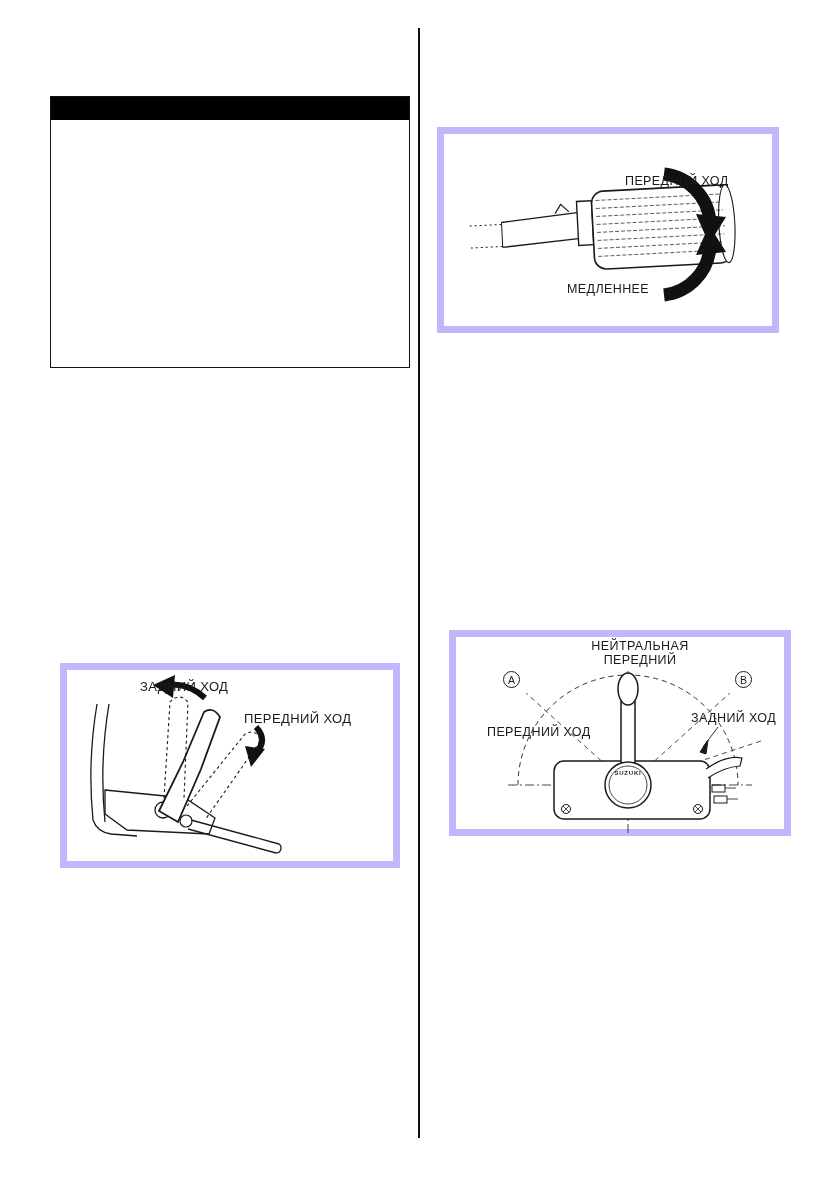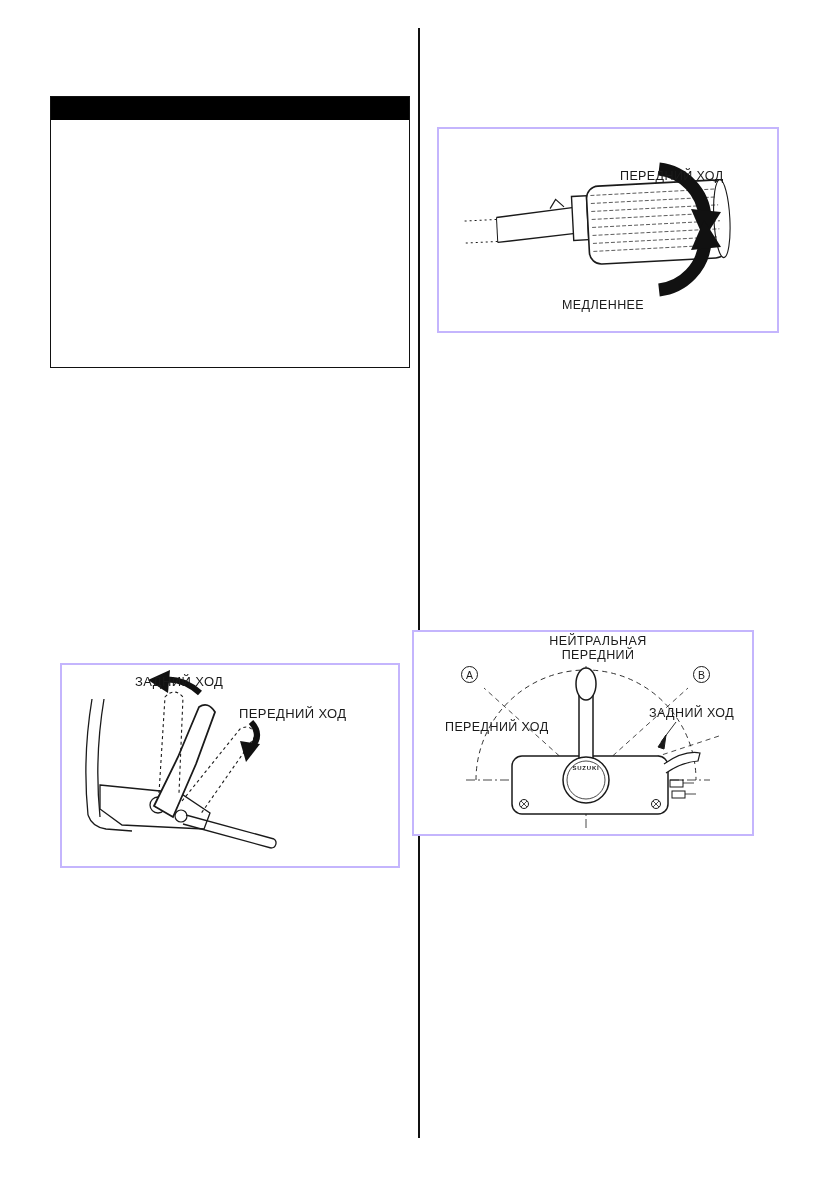--- a/index.html
+++ b/index.html
@@ -16,25 +16,25 @@
     background:#111;
   }
   .warning-box {
     position:absolute; left:50px; top:96px; width:360px; height:272px;
     border:1px solid #111; background:#fff;
   }
   .warning-header {
     position:absolute; left:0; top:0; right:0; height:23px; background:#000;
   }
   .figure {
-    position:absolute; border:2px solid #c4b5fd; background:#fff;
+    position:absolute; border:7px solid #c4b5fd; background:#fff;
   }
   .fig-throttle { left:437px; top:127px; width:342px; height:206px; }
   .fig-shift    { left:60px;  top:663px; width:340px; height:205px; }
-  .fig-remote   { left:412px; top:630px; width:342px; height:206px; }
+  .fig-remote   { left:449px; top:630px; width:342px; height:206px; }
   .fig-svg { position:absolute; left:0; top:0; }
   .fig-label {
     position:absolute; font-size:12.5px; letter-spacing:0.4px;
     white-space:nowrap; color:#1a1a1a;
   }
   .fig-label.centered { transform:translateX(-50%); }
   .marker-circle {
     position:absolute; width:17px; height:17px; border:1px solid #1a1a1a;
     border-radius:50%; font-size:10.5px; display:flex; align-items:center;
     justify-content:center; background:#fff;
@@ -69,21 +69,21 @@
         <path d="M153 64 H277 M153 72 H279 M153 80 H280 M153 88 H281 M153 96 H281 M153 104 H280 M153 112 H279 M153 120 H277" stroke-width="0.7" stroke-dasharray="4 2"></path>
       </g>
       <g fill="#111">
         <path d="M220 40 A 52 52 0 0 1 266 88" fill="none" stroke="#111" stroke-width="13"></path>
         <polygon points="252,80 282,83 265,110"></polygon>
         <path d="M220 161 A 52 52 0 0 0 266 113" fill="none" stroke="#111" stroke-width="13"></path>
         <polygon points="252,121 282,118 265,91"></polygon>
       </g>
     </svg>
     <div class="fig-label" style="left:181px; top:40px;">ПЕРЕДНИЙ ХОД</div>
-    <div class="fig-label" style="left:123px; top:148px;margin-top:21px;">МЕДЛЕННЕЕ</div>
+    <div class="fig-label" style="left:123px; top:148px;">МЕДЛЕННЕЕ</div>
   </div>
 
   <div class="figure fig-shift">
     <svg class="fig-svg" width="340" height="205" viewBox="0 0 340 205">
       <g stroke="#1a1a1a" fill="none">
         <path d="M30 34 C 24 70 22 110 26 150" stroke-width="1.3"></path>
         <path d="M42 34 C 36 70 34 112 38 152" stroke-width="1.3"></path>
         <path d="M26 150 Q 30 162 44 164 L70 166" stroke-width="1.3"></path>
         <path d="M38 120 L118 128 L148 148 L142 164 L60 160 L38 144 Z" stroke-width="1.3" fill="#fff"></path>
         <circle cx="96" cy="140" r="8" stroke-width="1.3" fill="#fff"></circle>

